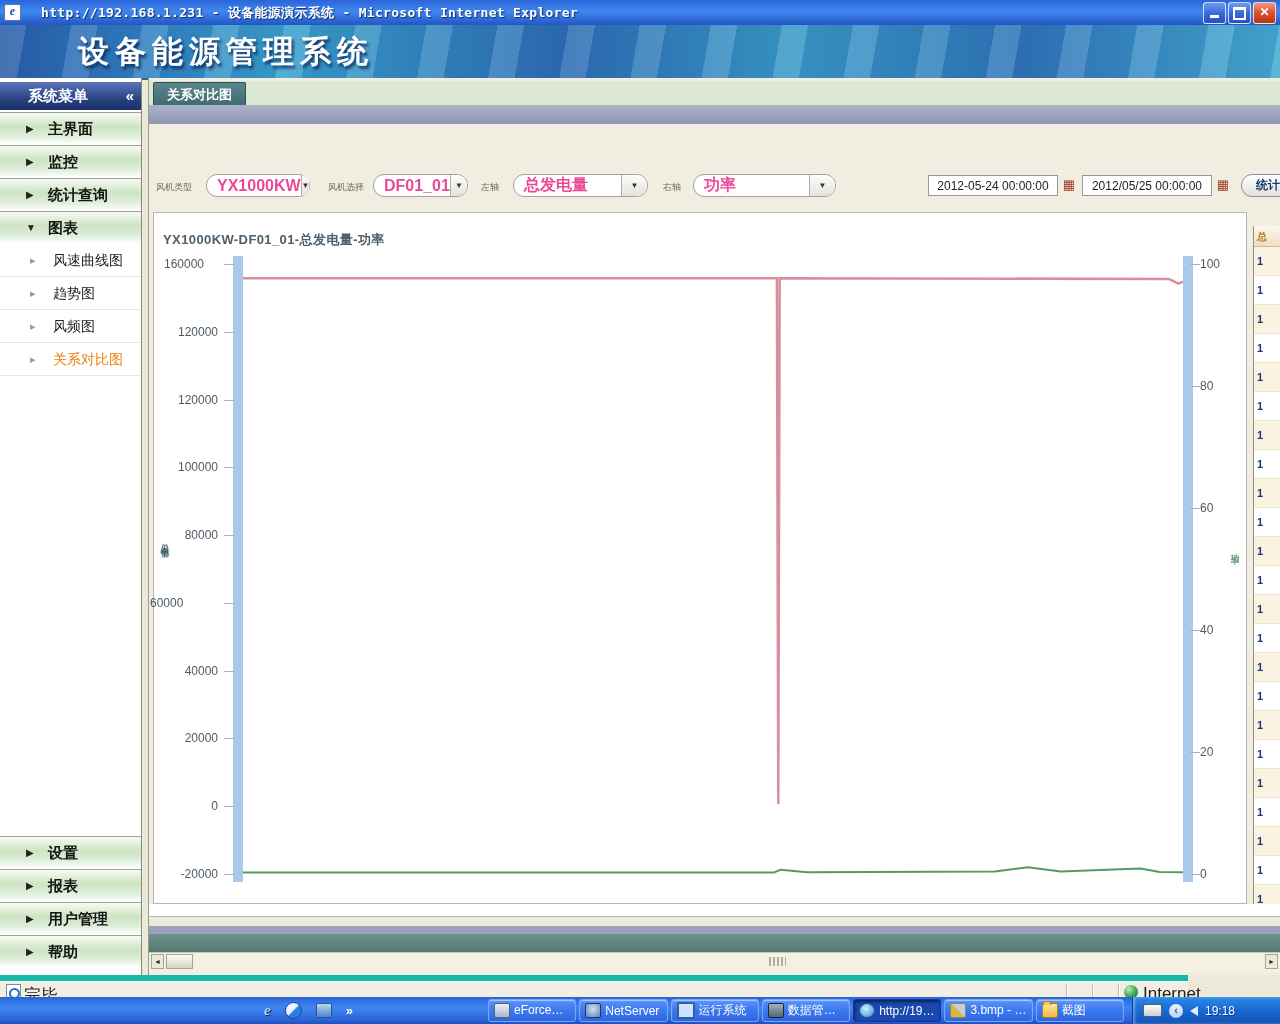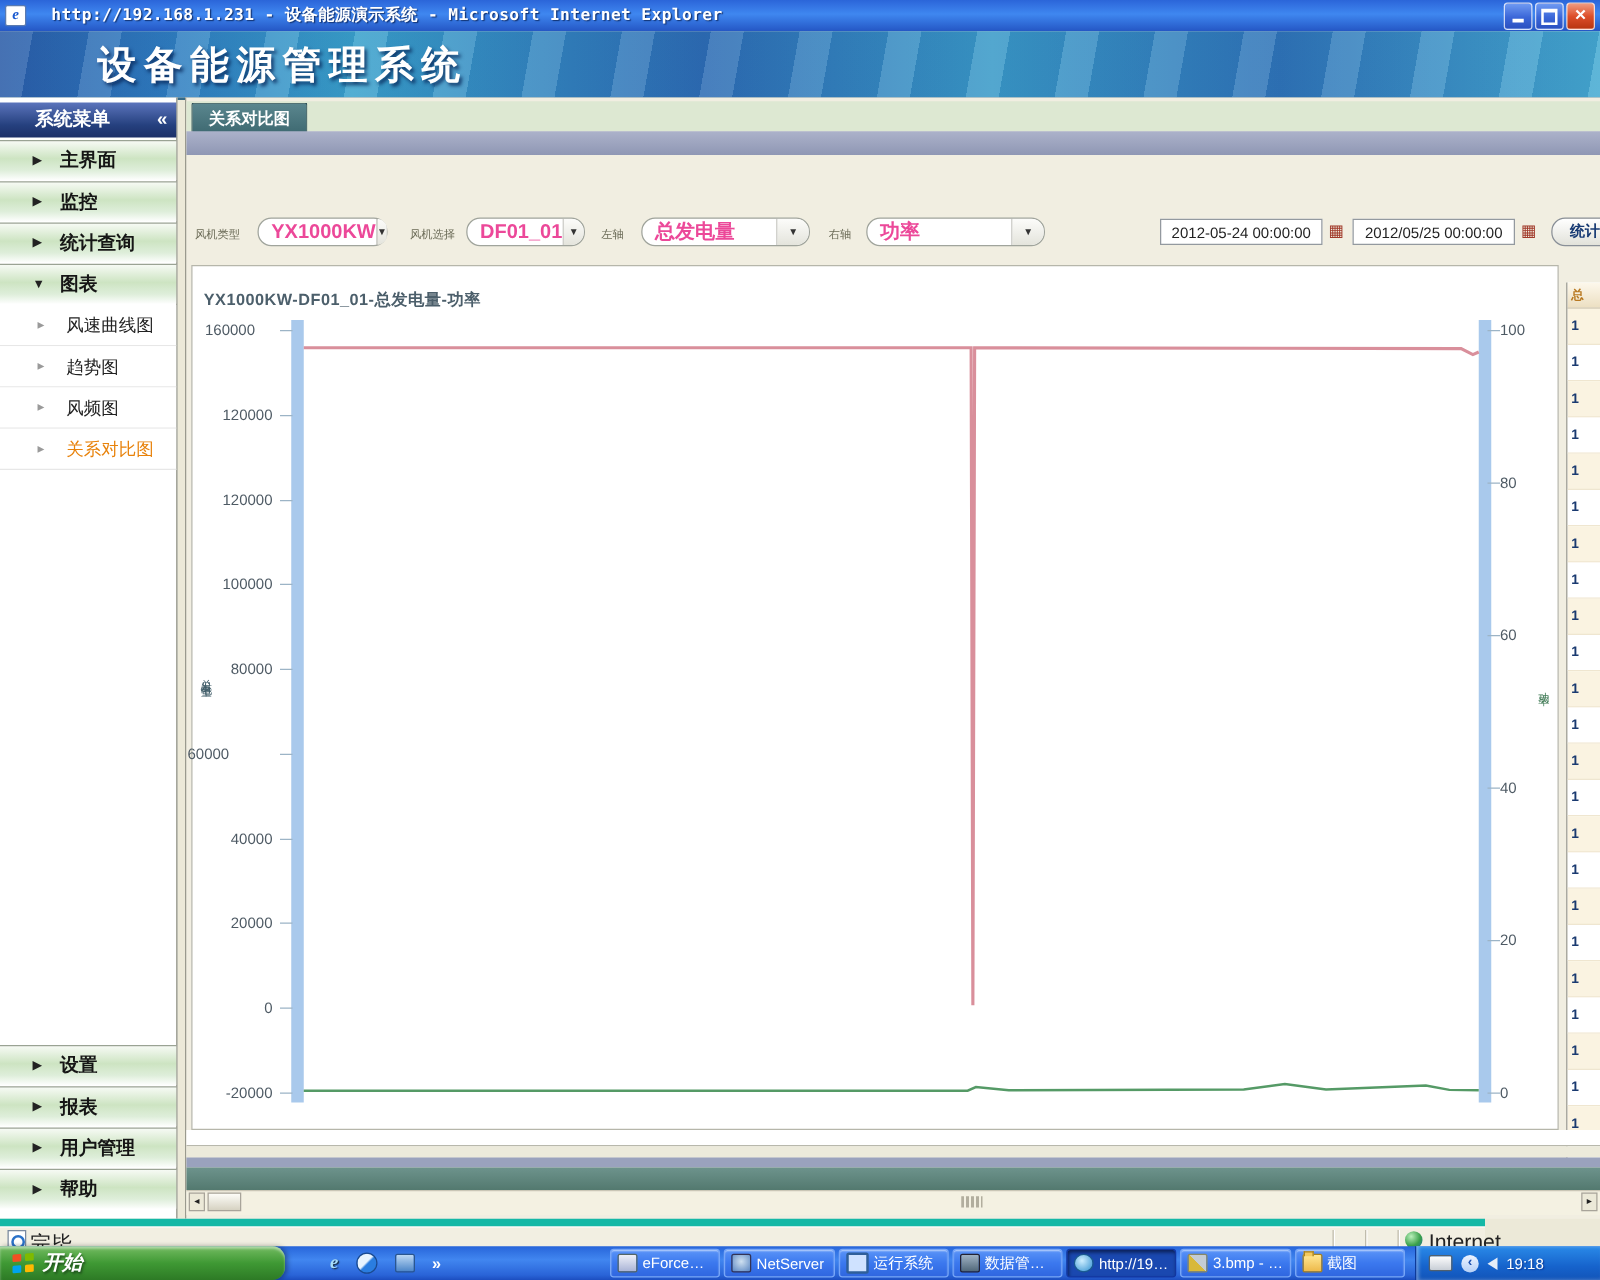--- a/index.html
+++ b/index.html
@@ -306,29 +306,20 @@
     </span>
   <span class="status-text">完毕</span>
   <span class="sb-divider" style="left:1066px"></span>
   <span class="sb-divider" style="left:1092px"></span>
   <span class="sb-divider" style="left:1118px"></span>
   <span class="globe"></span>
   <span class="zone-text">Internet</span>
 </div>
 
 <div id="taskbar">
-  <div class="start-btn">
-    <span class="win-flag">
-        <b class="wf1"></b>
-        <b class="wf2"></b>
-        <b class="wf3"></b>
-        <b class="wf4"></b>
-      </span>
-    <span class="start-text">开始</span>
-  </div>
   <div class="ql">
     <span class="ql-ie">e</span>
     <span class="ql-orb"></span>
     <span class="ql-sq"></span>
     <span class="more">»</span>
   </div>
   <div id="task-buttons">
       <div class="task-btn">
         <span class="ti ti-app"></span>
         <span class="task-label">eForceCon日...</span>

